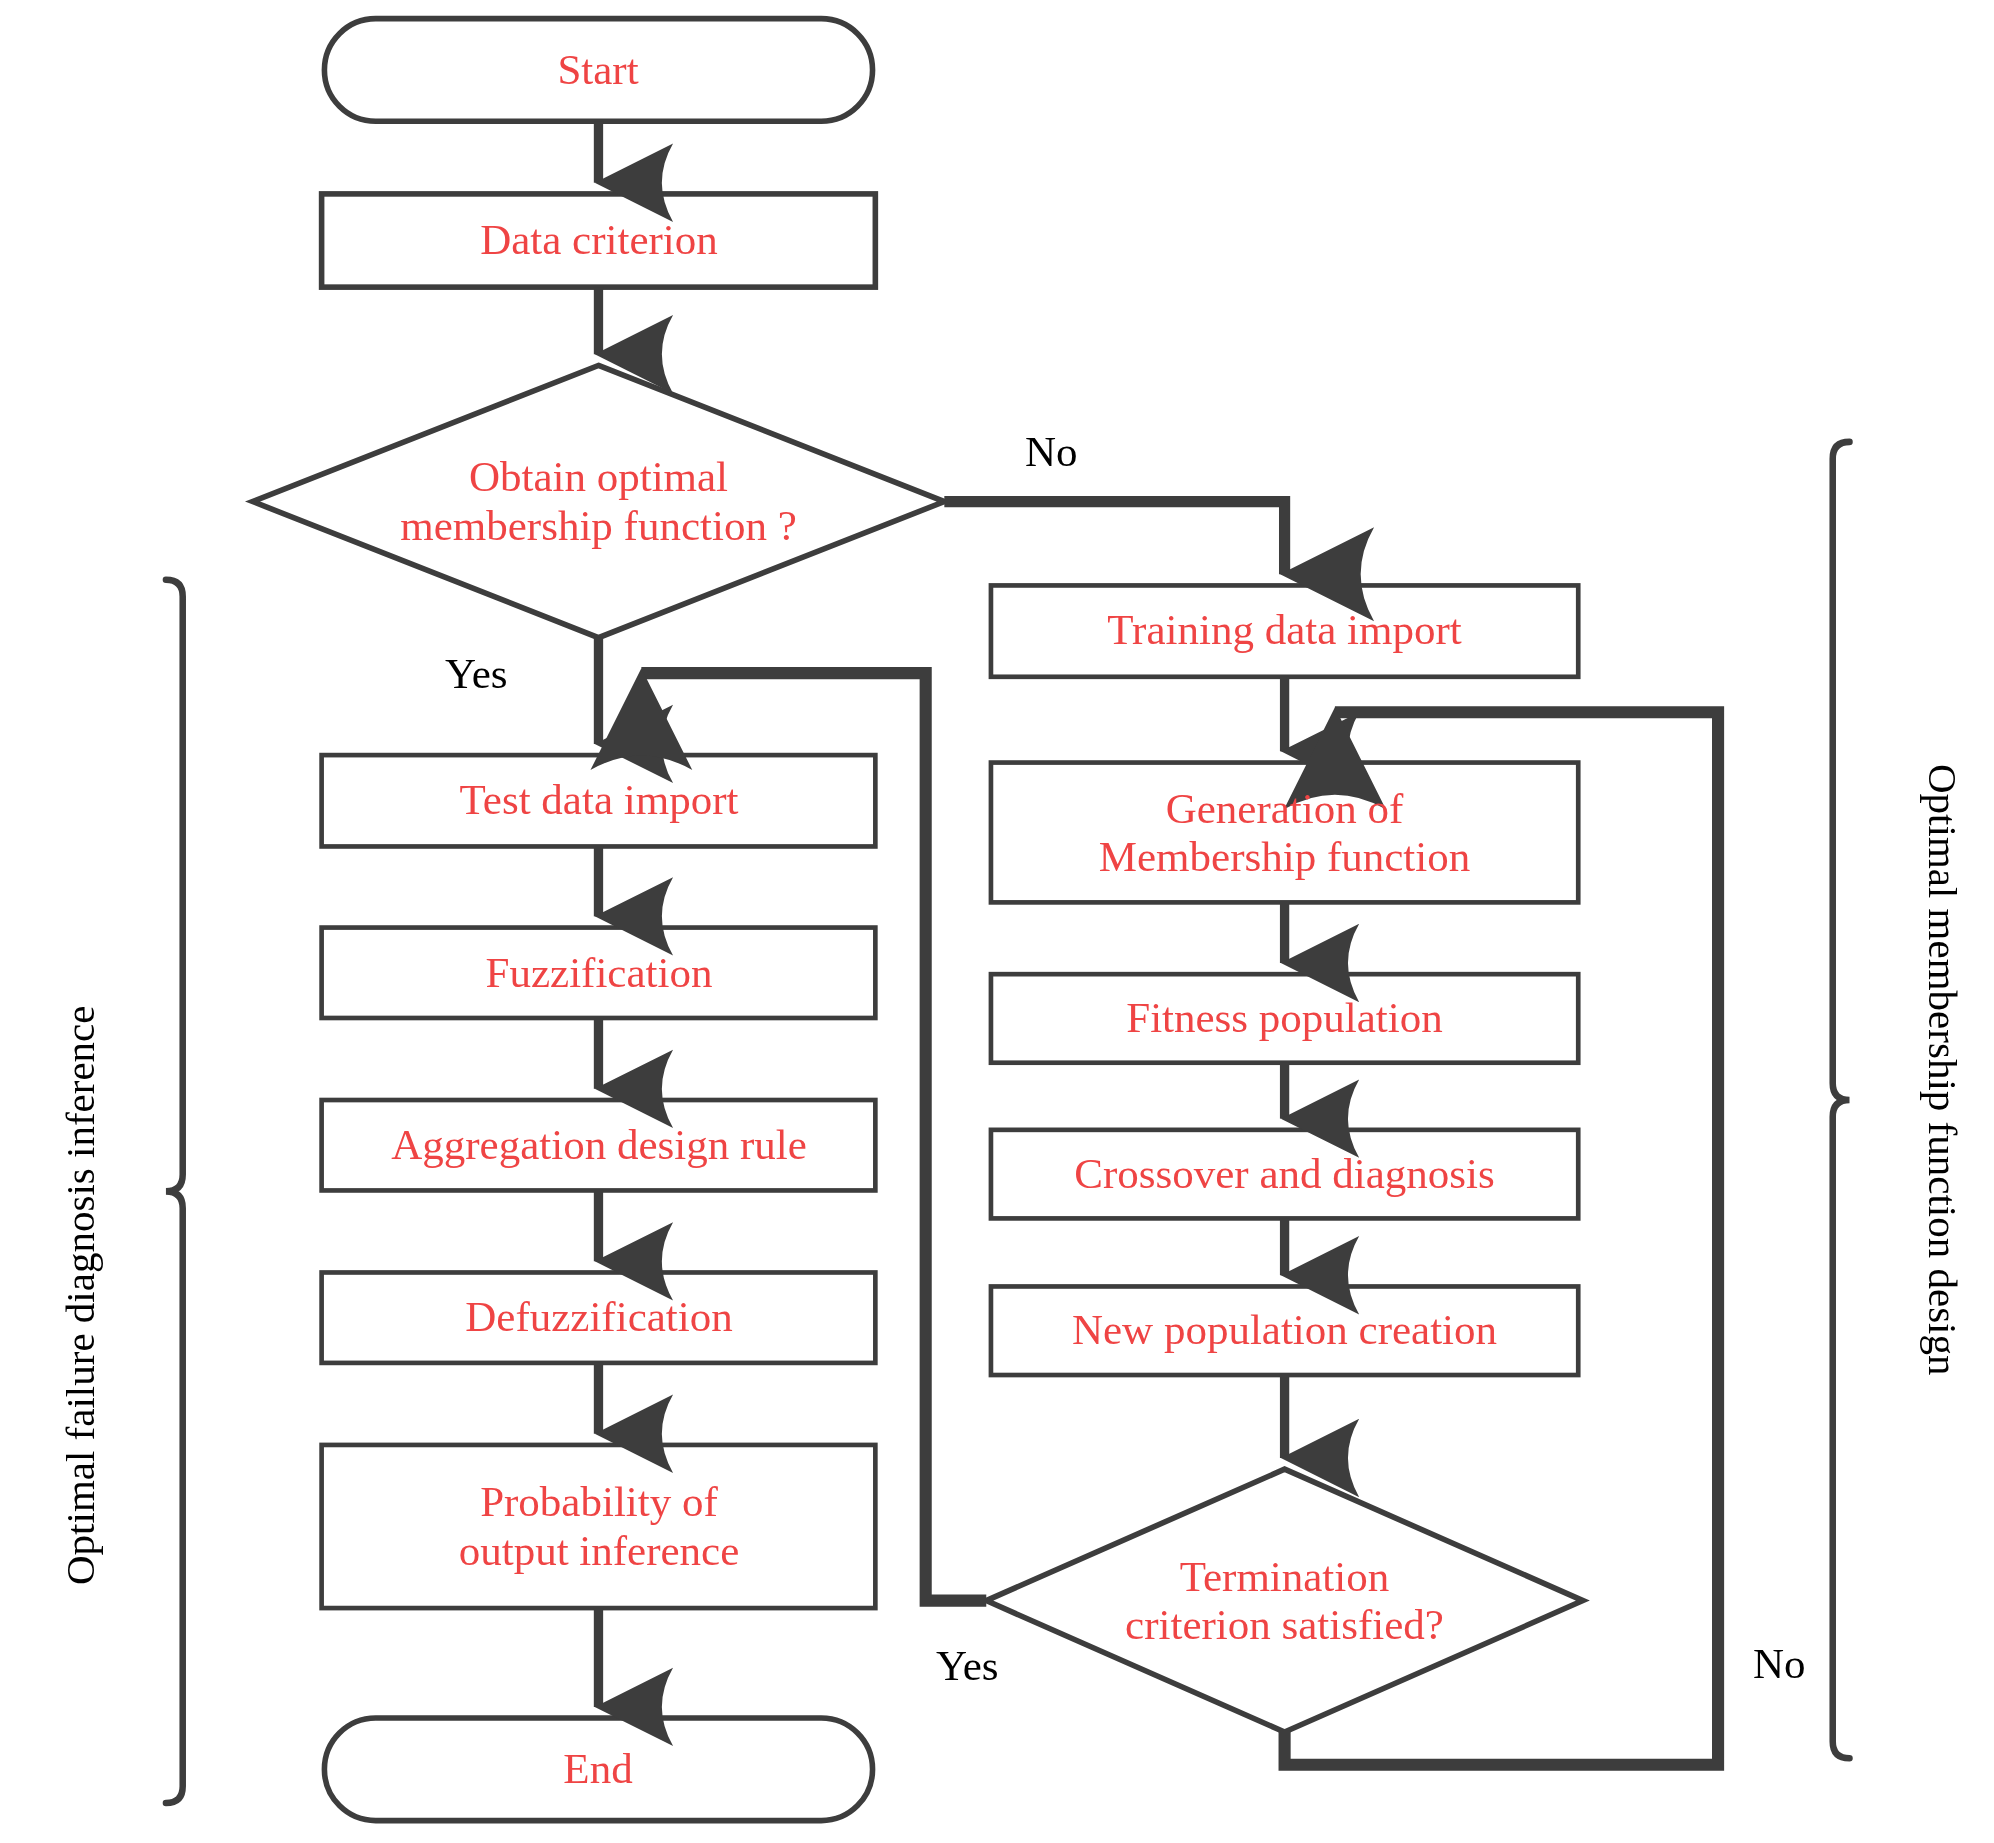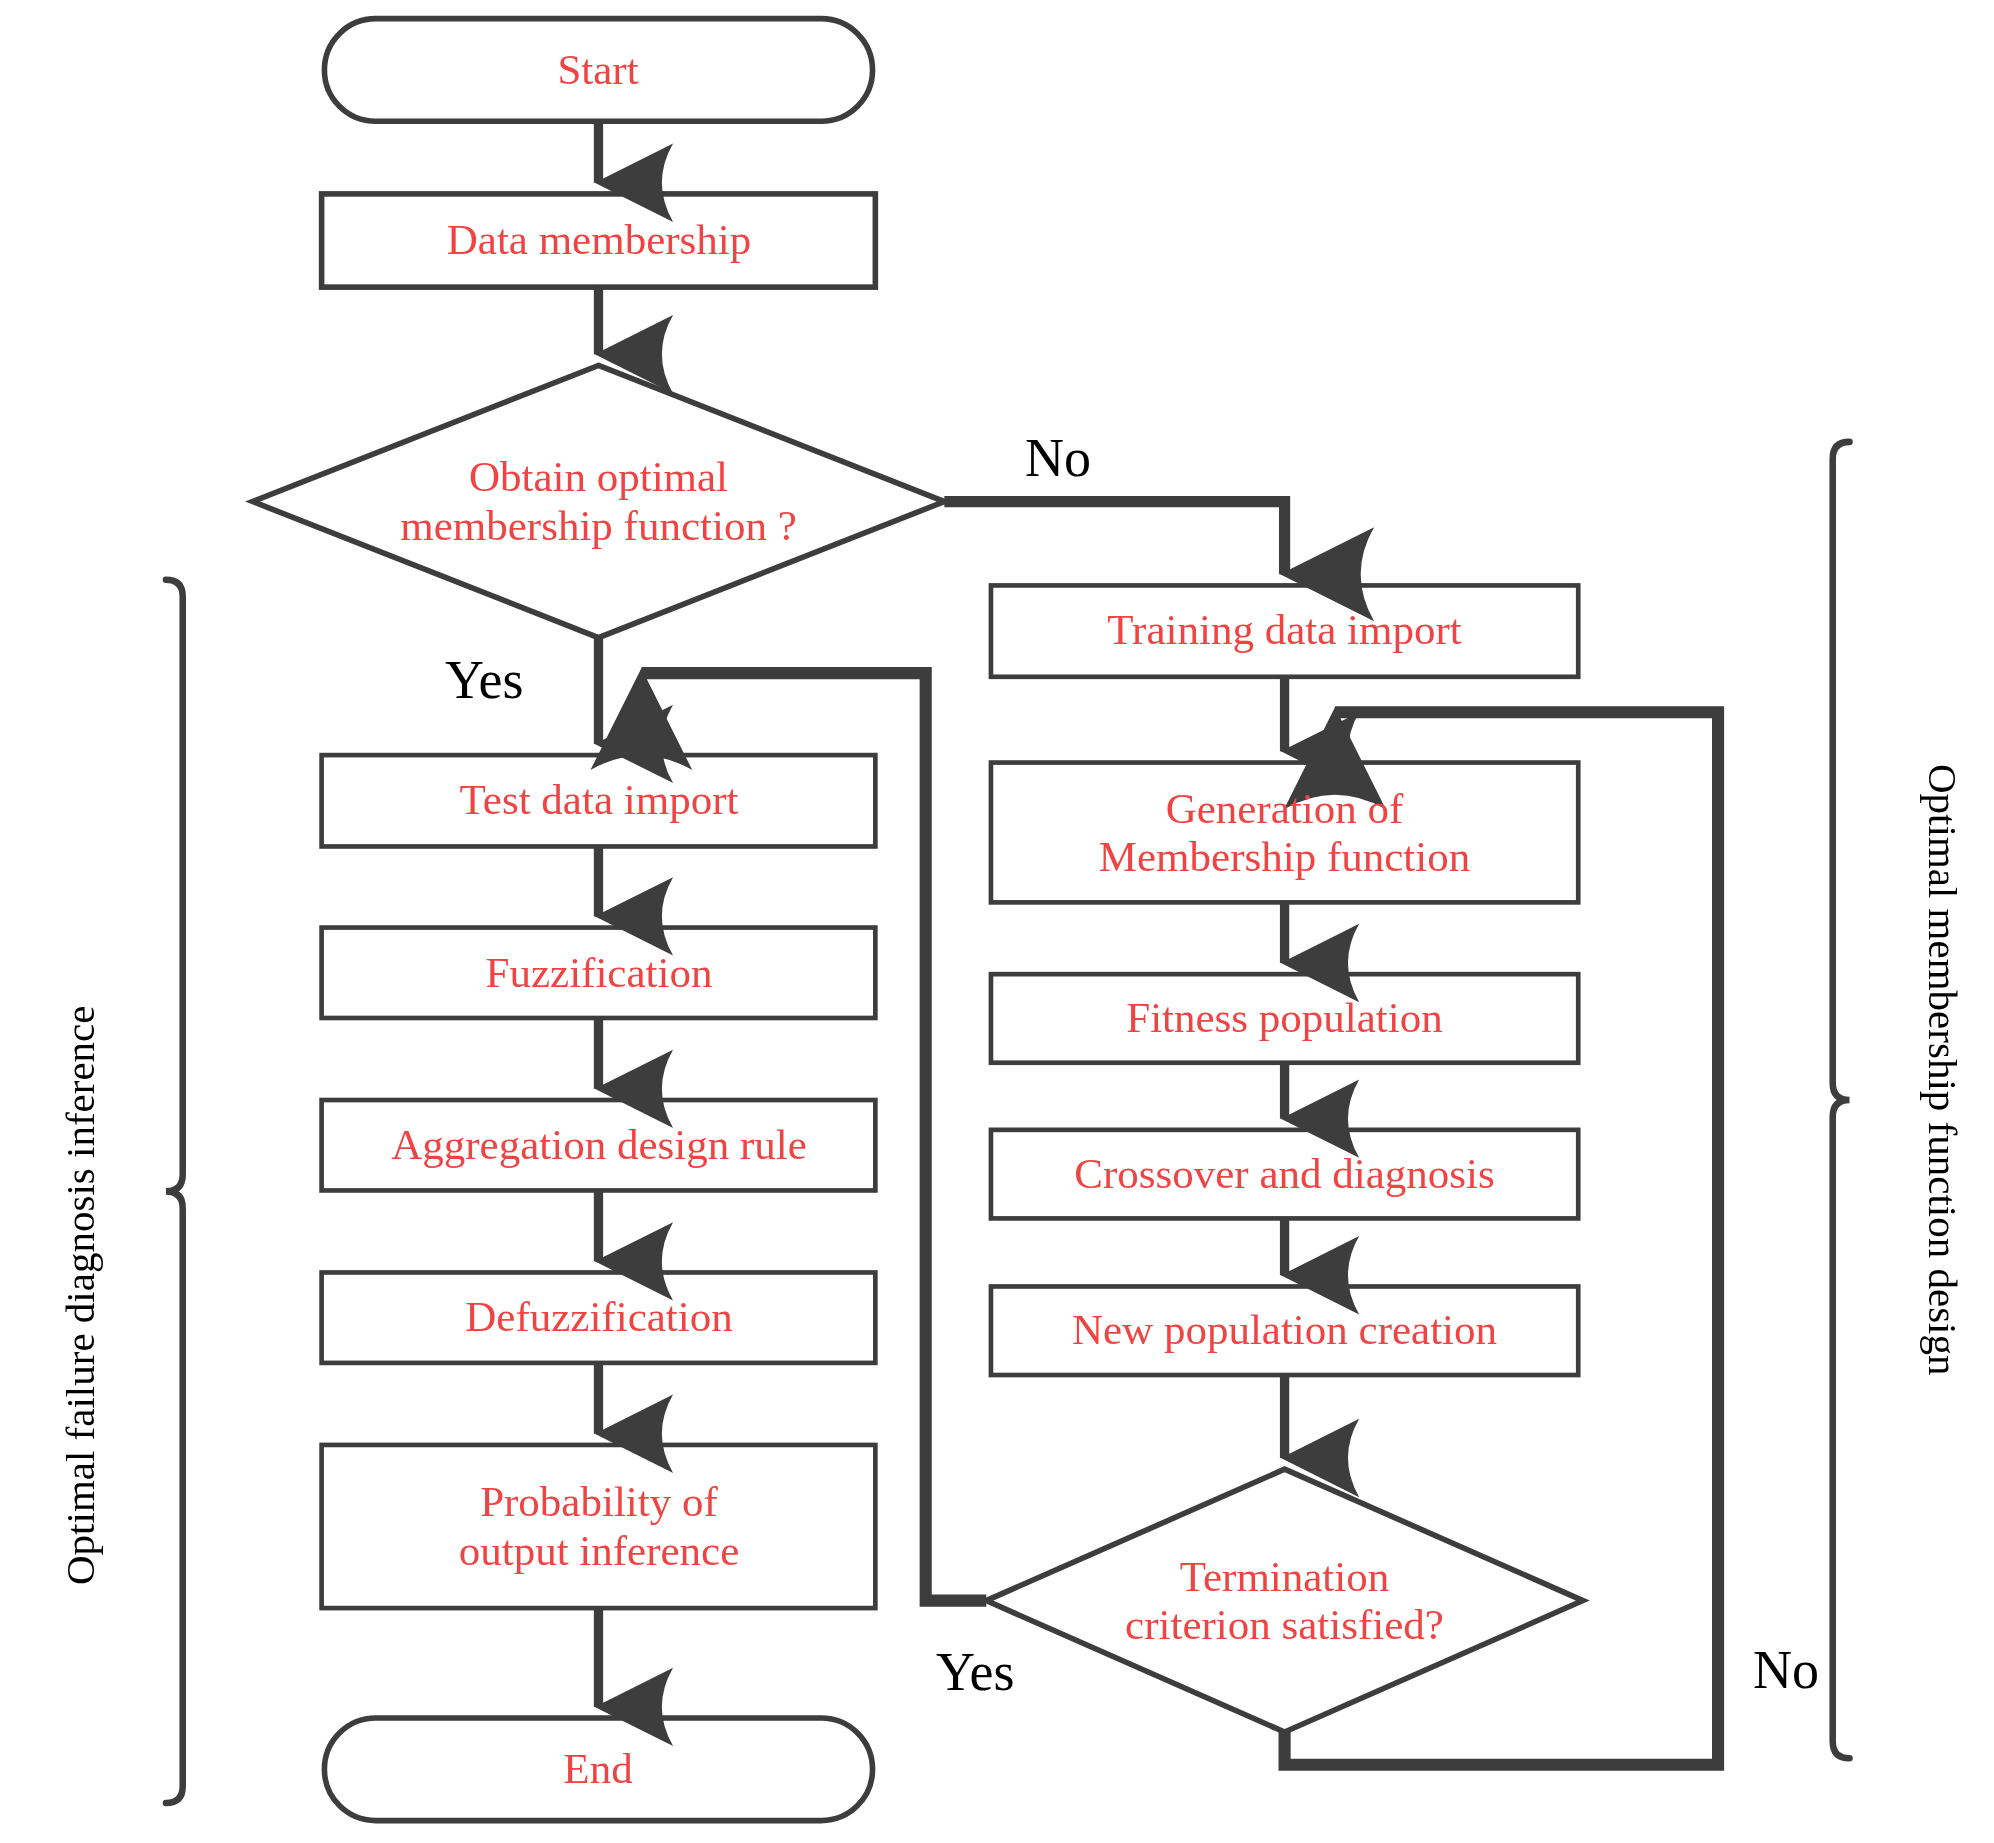--- a/index.html
+++ b/index.html
@@ -41,21 +41,21 @@
     white-space: nowrap;
   }
   .side-label {
     position: absolute;
     color: #000000;
     white-space: nowrap;
     transform-origin: 0 0;
   }
   .fs-box { font-size: 43px; }
   .fs-term { font-size: 43px; }
-  .fs-label { font-size: 54px; }
+  .fs-label { font-size: 43px; }
   .fs-side { font-size: 41px; }
 </style>
 </head>
 <body>
 
 <div id="canvas">
 
   <svg class="layer" viewBox="0 0 2139 1977">
     <defs>
       <marker id="arrowDown" markerWidth="9" markerHeight="9" refX="4.5" refY="8.2" orient="auto" markerUnits="strokeWidth">
@@ -132,21 +132,21 @@
              M178,622 Q196,622 196,640 L196,1260 Q196,1278 178,1278
              Q196,1278 196,1296 L196,1916 Q196,1934 178,1934" fill="none" stroke="#3d3d3d" stroke-width="7" stroke-linecap="round"></path>
 
     <path d="M1966,492 Q1966,474 1984,474
              M1966,492 L1966,1162 Q1966,1180 1984,1180
              Q1966,1180 1966,1198 L1966,1868 Q1966,1886 1984,1886" fill="none" stroke="#3d3d3d" stroke-width="7" stroke-linecap="round"></path>
   </svg>
 
   <div class="node-text fs-box" style="left:324px; top:18.6px; width:548px; height:103px;">Start</div>
 
-  <div class="node-text fs-box" style="left:322px; top:194px; width:554px; height:93px;">Data membership</div>
+  <div class="node-text fs-box" style="left:322px; top:194px; width:554px; height:93px;">Data criterion</div>
 
   <div class="node-text fs-box" style="left:322px; top:755px; width:554px; height:91px;">Test data import</div>
 
   <div class="node-text fs-box" style="left:319px; top:410px; width:559px; height:183px;">Obtain optimal
 membership function  ?</div>
 
   <div class="node-text fs-box" style="left:322px; top:928px; width:554px; height:90px;">Fuzzification</div>
 
   <div class="node-text fs-box" style="left:322px; top:1100px; width:554px; height:90px;">Aggregation design rule</div>
 

